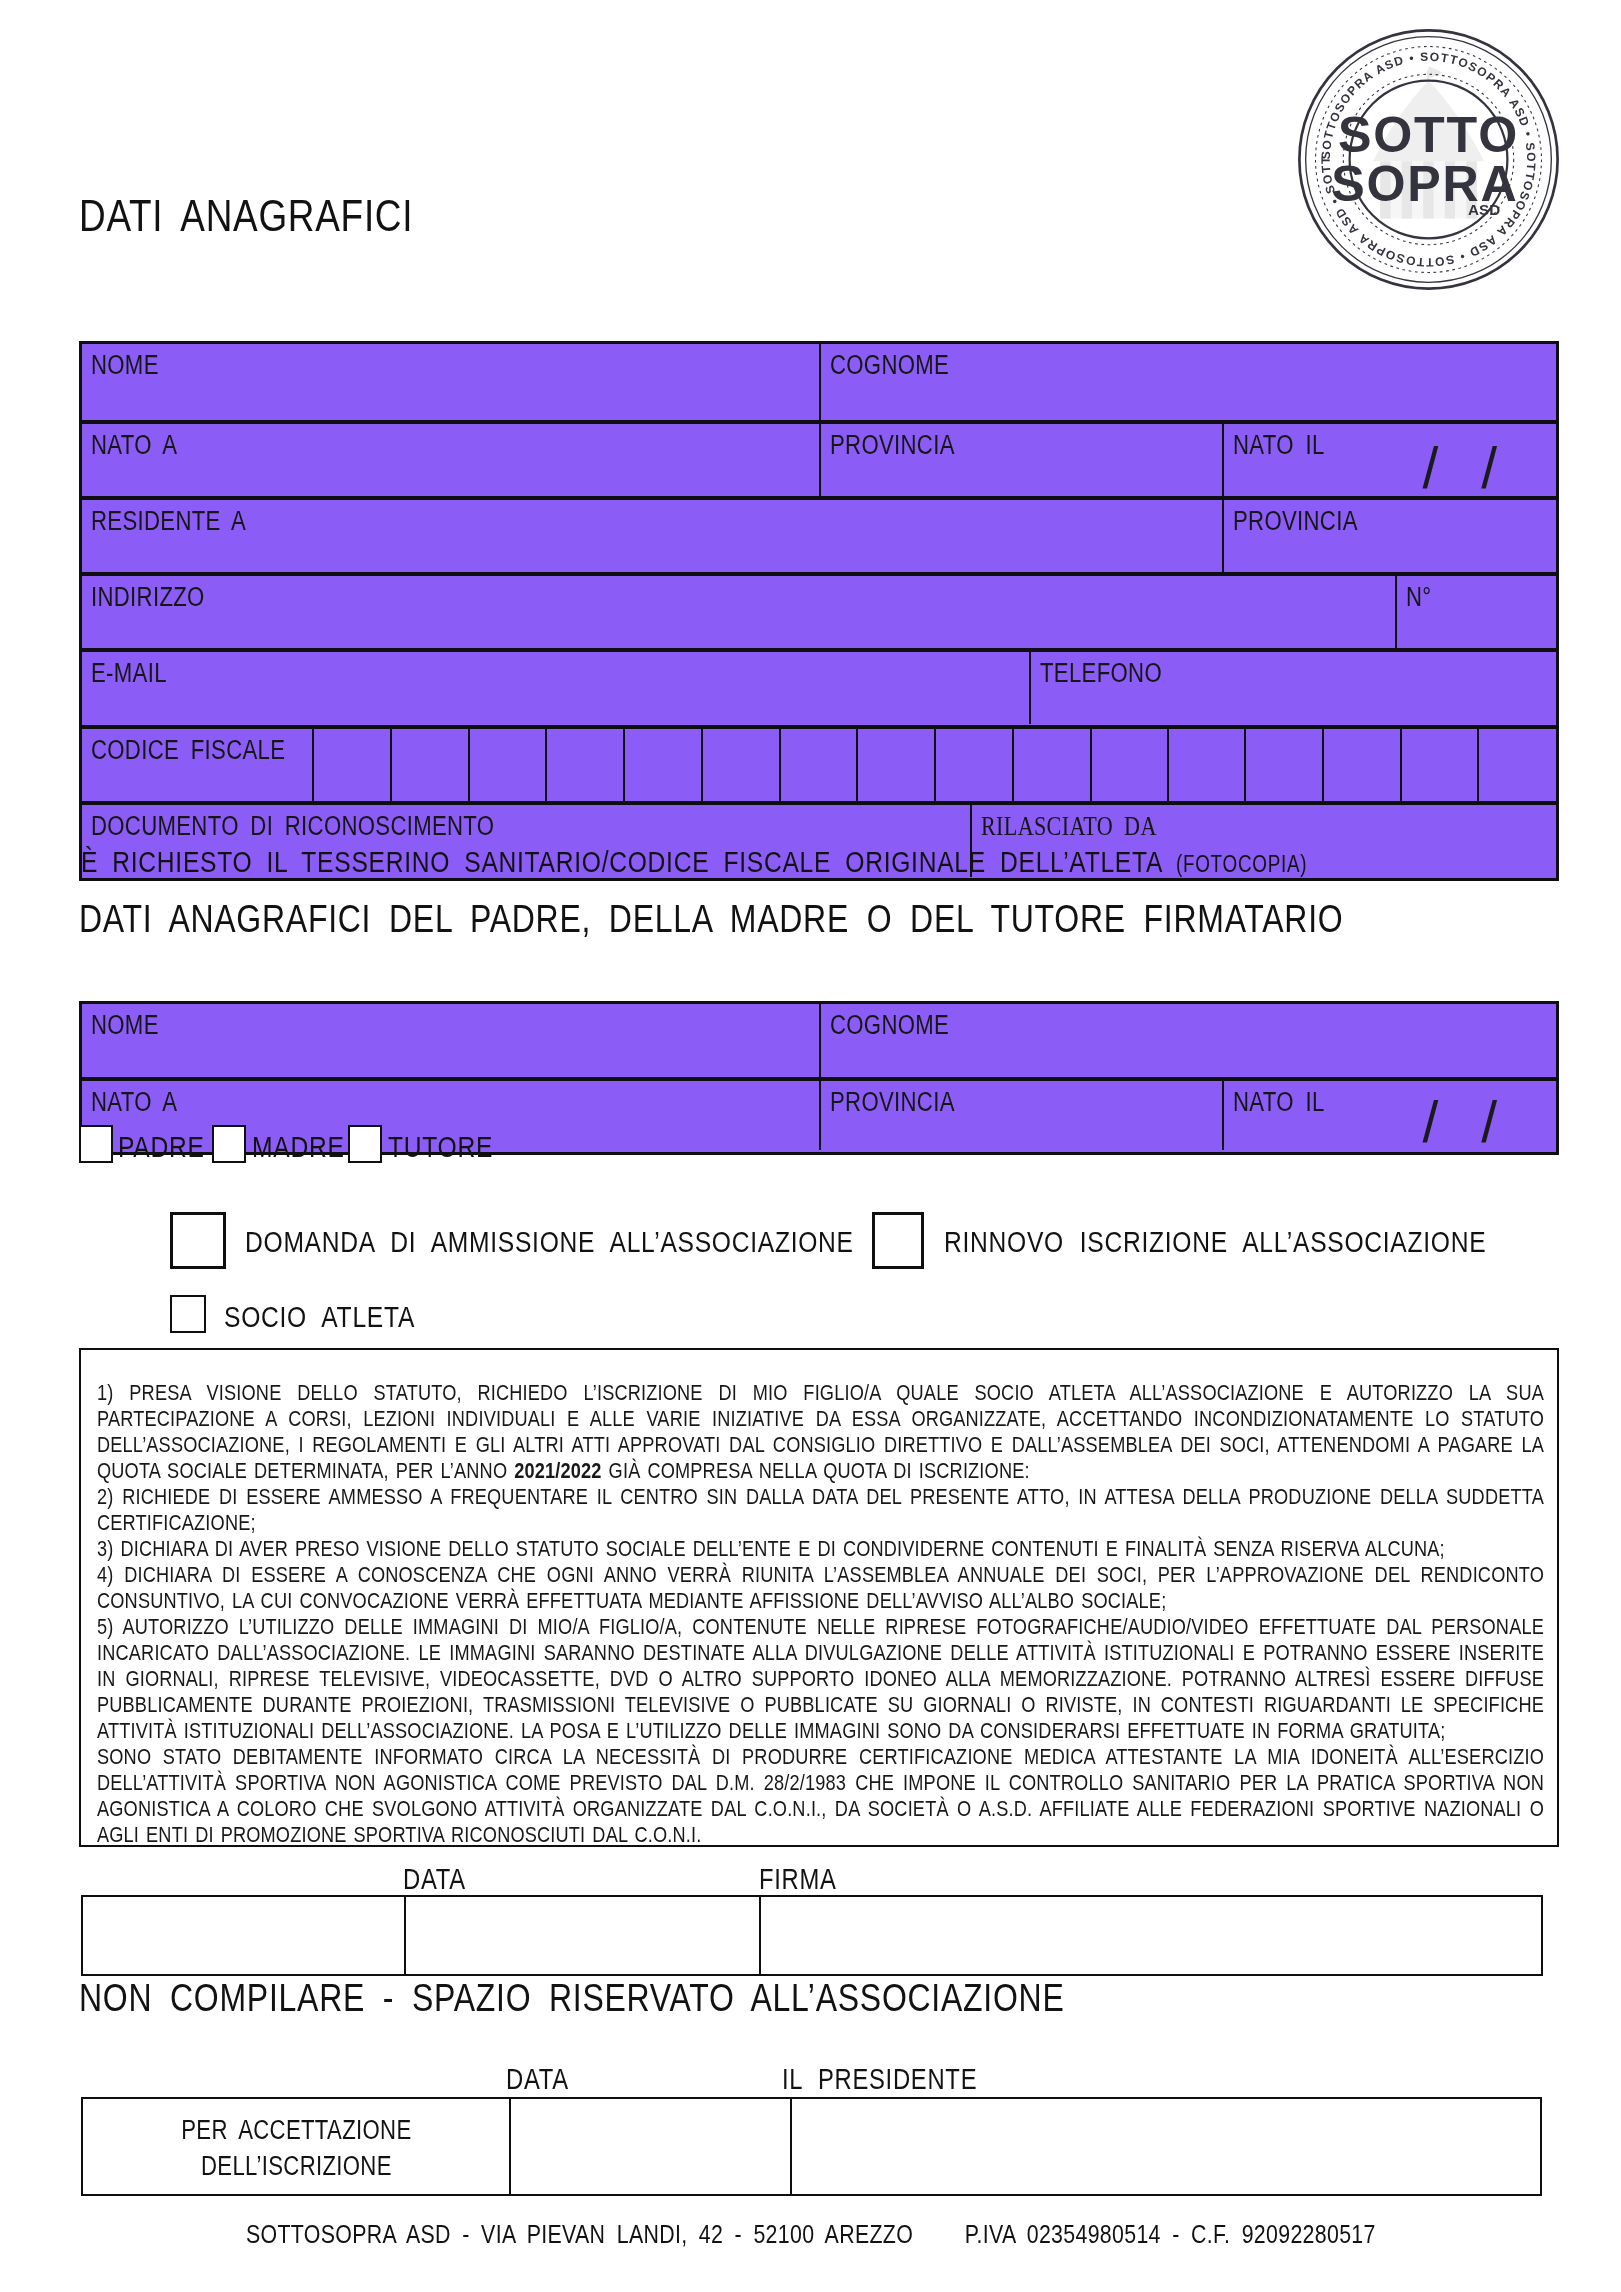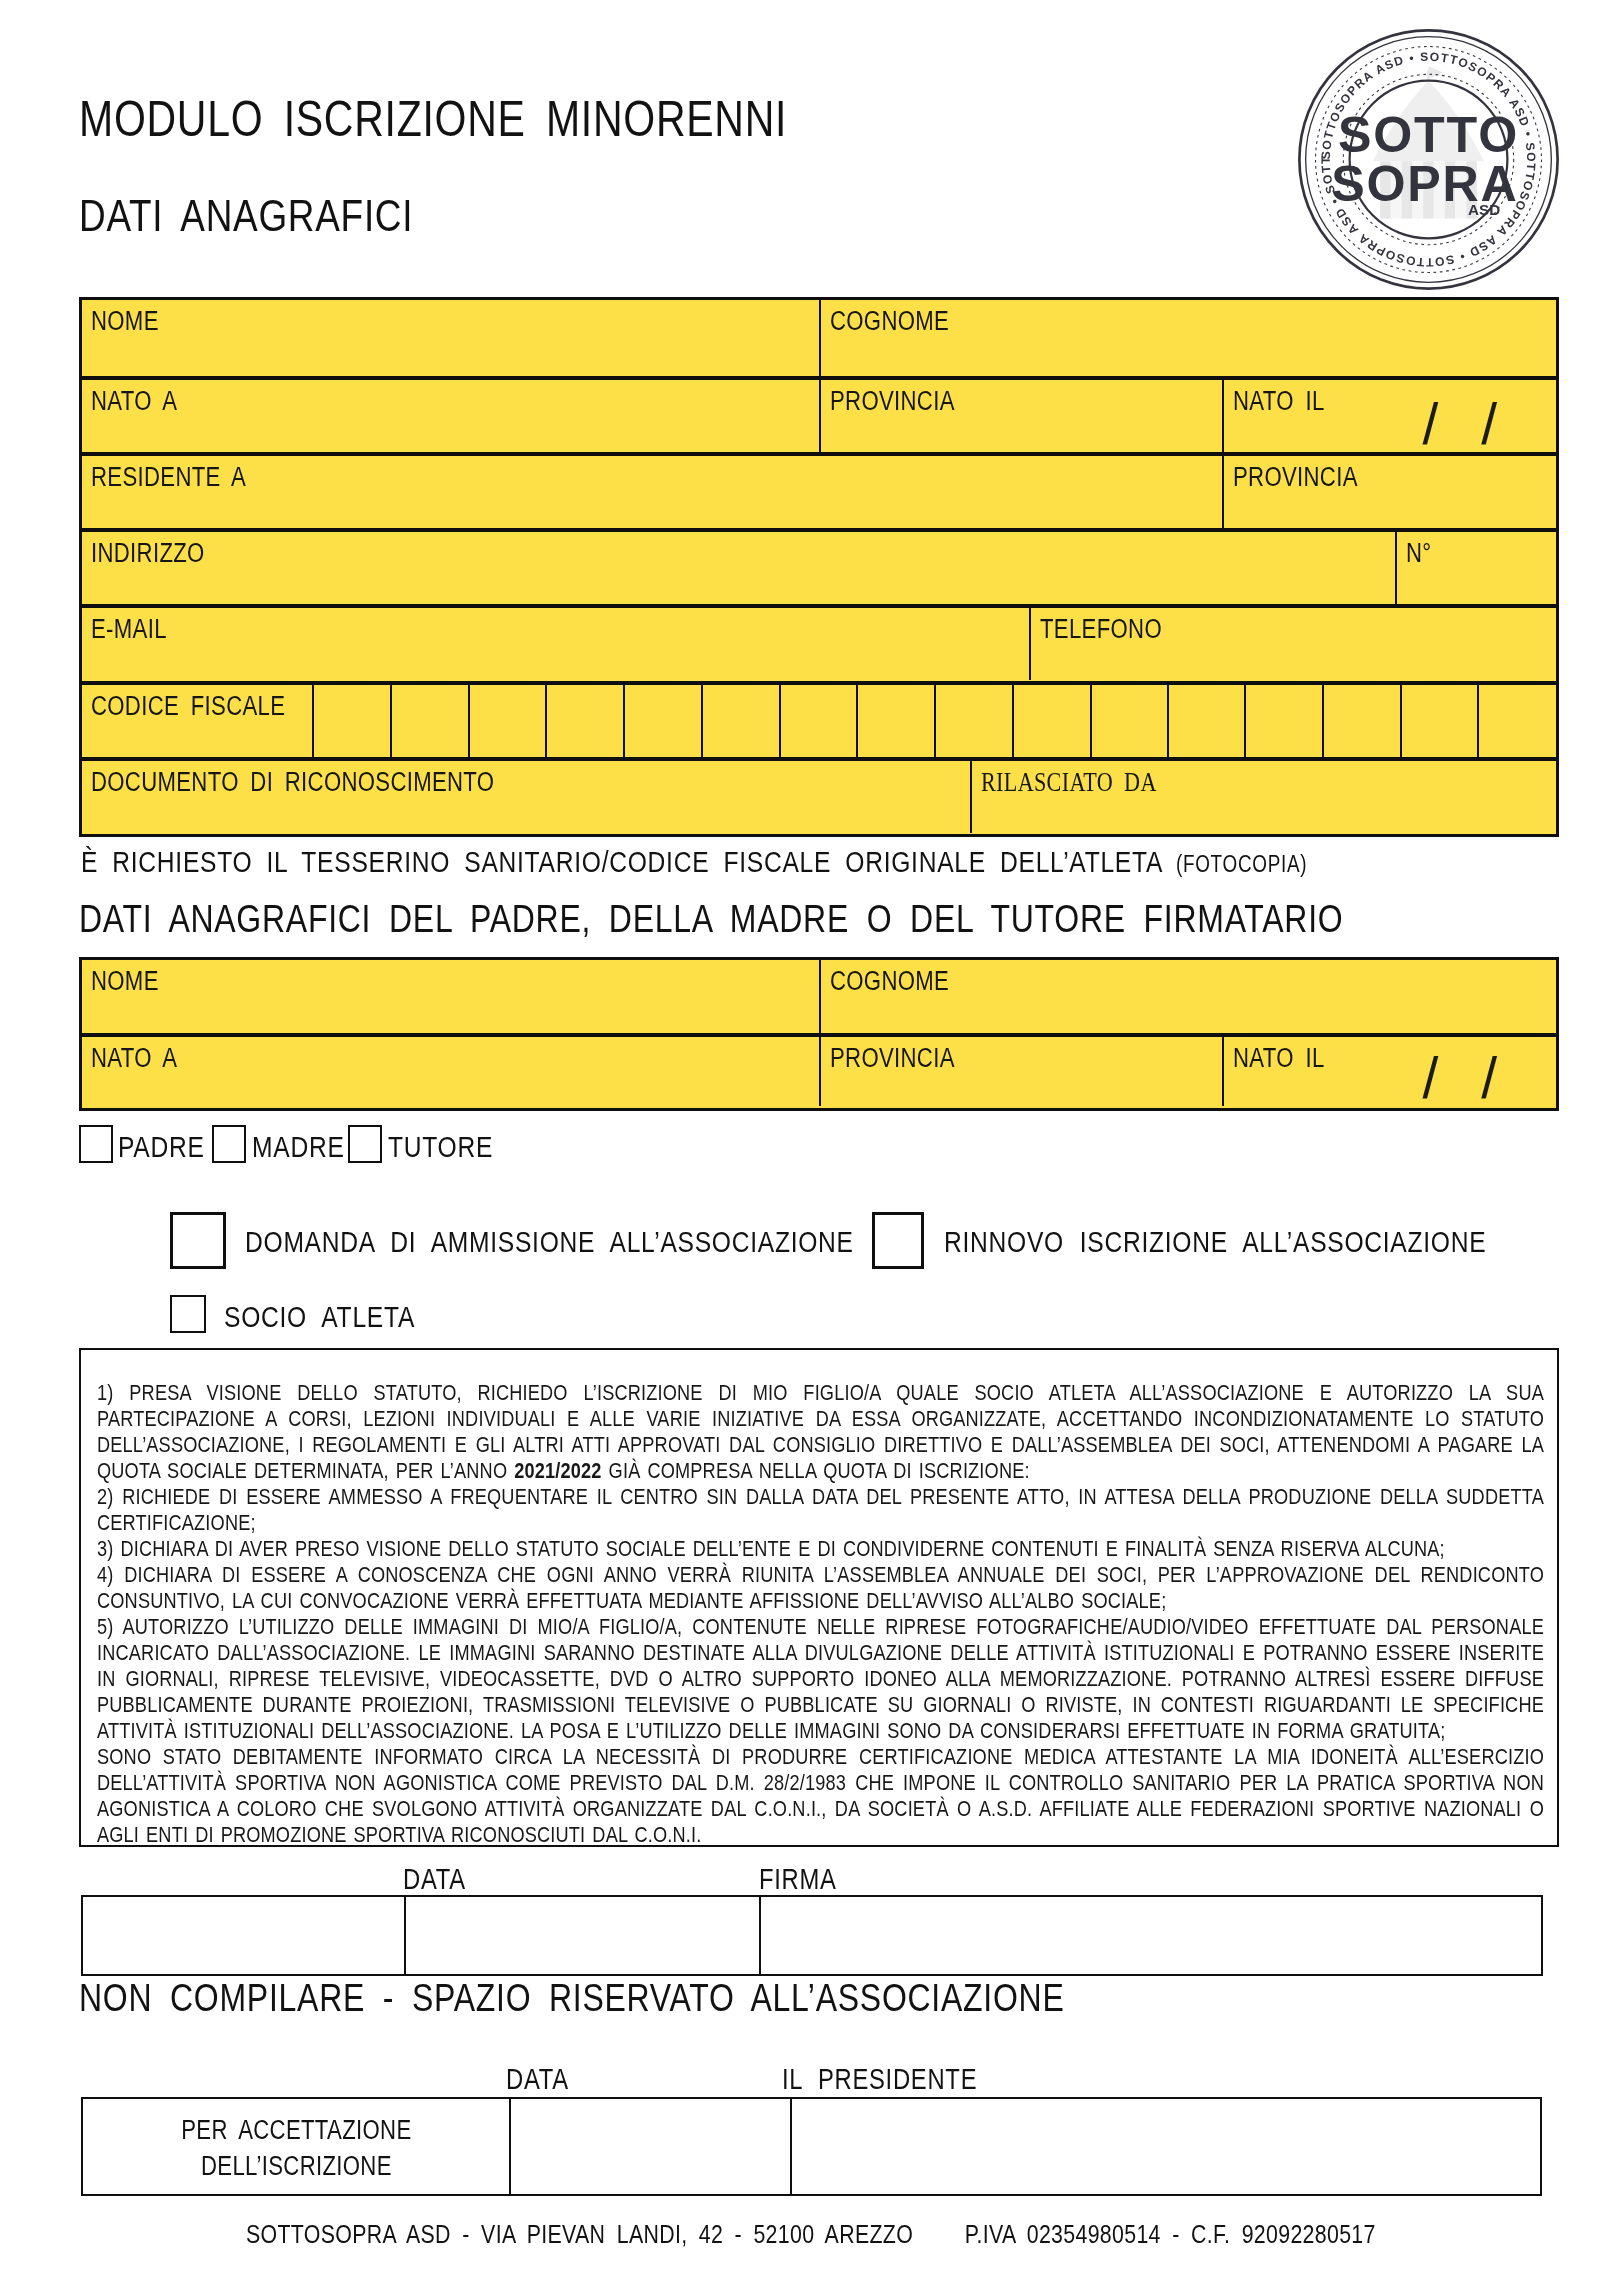--- a/index.html
+++ b/index.html
@@ -1,19 +1,19 @@
 <!DOCTYPE html>
 <html style="font-size:14.3px"><head>
 <meta charset="utf-8">
 <style>
   html,body{margin:0;padding:0;background:#ffffff;}
   .page{position:relative;width:1621px;height:2293px;background:#fff;overflow:hidden;
         font-family:"Liberation Sans",sans-serif;color:#141414;}
   .abs{position:absolute;box-sizing:border-box;}
-  .tbl{position:absolute;box-sizing:border-box;border:3.6px solid #0f0f0f;background:#fde047;}
+  .tbl{position:absolute;box-sizing:border-box;border:3.6px solid #0f0f0f;background:#8b5cf6;margin-top:44px;}
   .tbl-thin{position:absolute;box-sizing:border-box;border:2.7px solid #0f0f0f;background:#fff;}
   .row{position:absolute;left:0;right:0;box-sizing:border-box;}
   .rt{border-top:4.5px solid #0f0f0f;}
   .cell{position:absolute;top:0;bottom:0;box-sizing:border-box;padding:6.3px 0 0 9px;}
   .cl{border-left:2.7px solid #0f0f0f;}
   .lbl{display:inline-block;transform:scaleX(0.82);transform-origin:0 0;white-space:nowrap;
        font-size:27px;letter-spacing:0.4px;word-spacing:6.3px;color:#161616;}
   .h{display:inline-block;transform:scaleX(0.82);transform-origin:0 0;white-space:nowrap;
      letter-spacing:0.9px;word-spacing:9.9px;color:#121212;}
   .hc{display:inline-block;transform:scaleX(0.82);transform-origin:50% 50%;white-space:nowrap;
@@ -24,23 +24,20 @@
   .legal-inner{position:absolute;left:16px;top:30px;width:1782px;transform:scaleX(0.812);
                transform-origin:0 0;font-size:22.4px;line-height:26px;text-align:justify;
                letter-spacing:0.2px;word-spacing:2.2px;color:#181818;}
   .legal-inner p{margin:0;}
 </style>
 </head>
 <body>
 
 <div class="page">
 
-  <div class="abs" style="left:79px;top:90px;">
-    <span class="h" style="font-size:50px;">MODULO ISCRIZIONE MINORENNI</span>
-  </div>
   <div class="abs" style="left:79px;top:190px;">
     <span class="h" style="font-size:45px;">DATI ANAGRAFICI</span>
   </div>
 
   <svg class="abs" style="left:1294px;top:25px;" width="269" height="269" viewBox="0 0 300 300">
     <defs>
       <path id="ringPath" d="M 40,150 A 110,110 0 1 1 260,150 A 110,110 0 1 1 40,150"></path>
     </defs>
     <g opacity="0.42">
       <rect x="148.5" y="50" width="3" height="16" fill="#c2c2c2"></rect>

